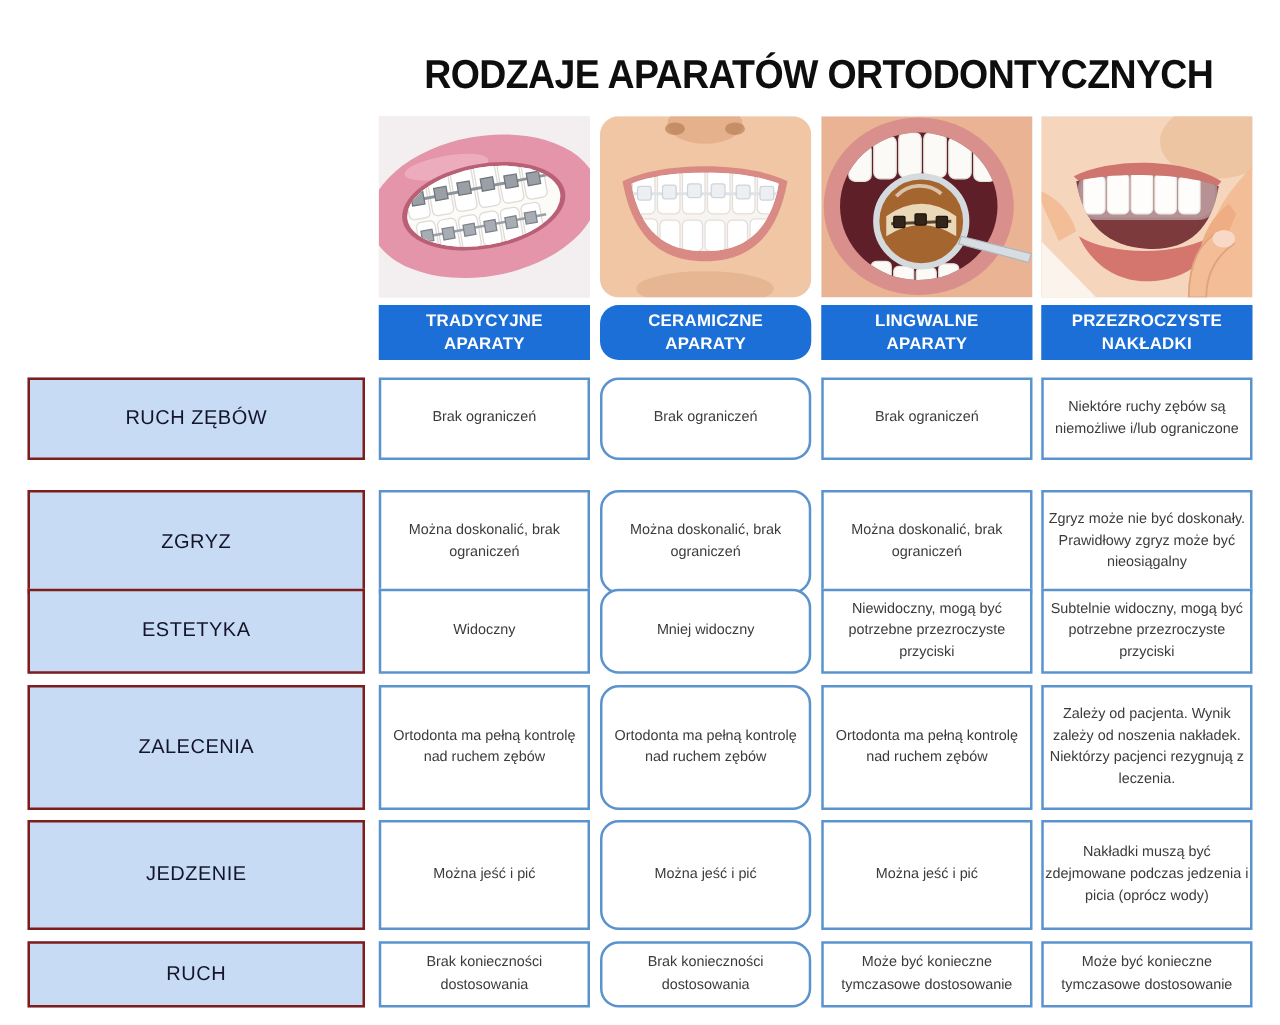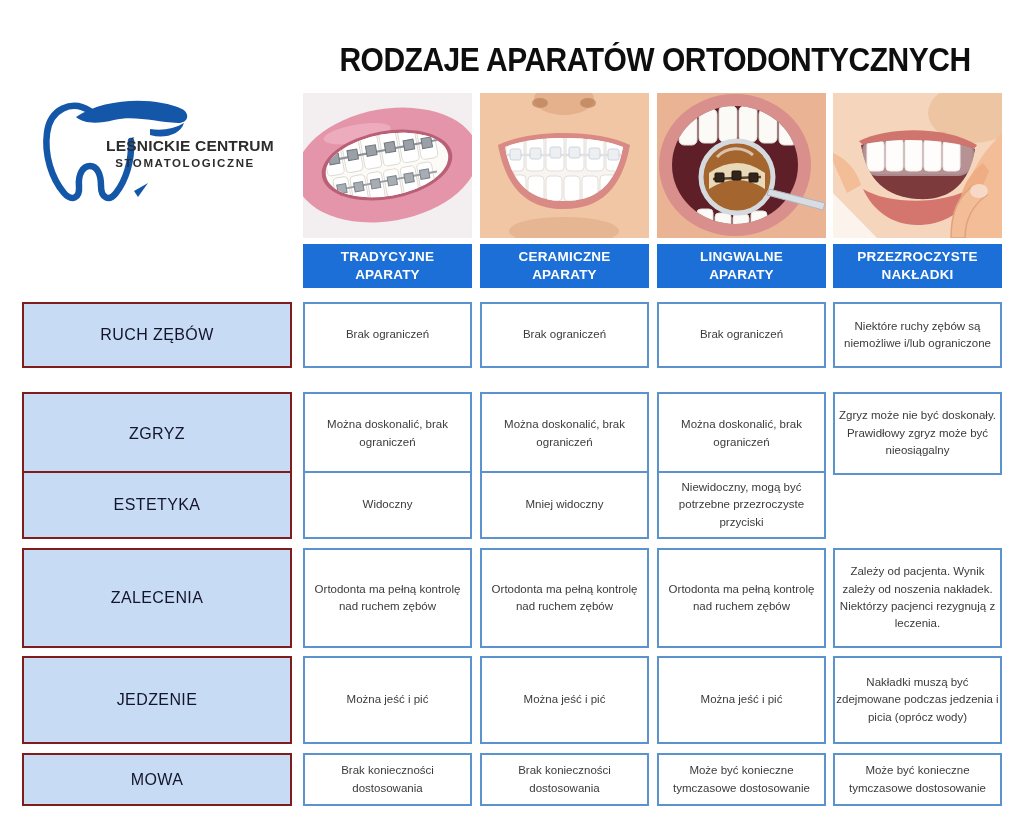--- a/index.html
+++ b/index.html
@@ -19,21 +19,21 @@
   .logo-l1{position:absolute;left:68px;top:42px;font-size:15.5px;font-weight:700;
            color:#2d2d2d;white-space:nowrap;letter-spacing:.2px;}
   .logo-l2{position:absolute;left:68px;top:62px;width:158px;text-align:center;
            font-size:11.5px;font-weight:700;letter-spacing:1.6px;color:#2d2d2d;}
 
   
   .box{position:absolute;box-sizing:border-box;display:flex;align-items:center;
        justify-content:center;text-align:center;}
   .c0{left:22px;width:270px;}
   .c1{left:303px;width:169px;}
-  .c2{left:480px;width:169px;}
+  .c2{left:480px;width:169px;border-radius:15px;}
   .c3{left:657px;width:169px;}
   .c4{left:833px;width:169px;}
   .rp{top:93px;height:145px;}
   .rh{top:244px;height:44px;}
   .r1{top:302px;height:66px;}
   .r2{top:392px;height:83px;}
   .r3{top:471px;height:68px;}
   .r4{top:548px;height:100px;}
   .r5{top:656px;height:88px;}
   .r6{top:753px;height:53px;}
@@ -48,30 +48,20 @@
   .cell{background:#ffffff;border:2px solid #5b93cf;color:#3b3b3b;
         font-size:11.5px;line-height:1.52;padding:4px 0;}
 </style>
 </head>
 <body>
 
 <div class="canvas">
 
   <div class="title">RODZAJE APARATÓW ORTODONTYCZNYCH</div>
 
-  <div class="logo">
-    <svg viewBox="0 0 160 115">
-      <path d="M52 16 C34 4 12 14 9 38 C6 60 14 84 26 98 C34 107 42 103 41 91 C40 79 45 71 52 71 C59 71 63 79 63 91 C63 103 71 107 78 98 C88 85 94 66 93 46" stroke="#1456a8" stroke-width="6.5" fill="none" stroke-linecap="round"></path>
-      <path d="M38 22 C68 2 118 2 144 14 C152 18 151 28 140 28 C118 27 96 20 76 25 C60 29 46 29 38 22 Z" fill="#1456a8"></path>
-      <path d="M112 34 C124 36 136 34 146 28 C142 40 126 44 112 40 Z" fill="#1456a8"></path>
-      <path d="M96 96 L110 88 L100 102 Z" fill="#1456a8"></path>
-    </svg>
-    <div class="logo-l1">LEŚNICKIE CENTRUM</div>
-    <div class="logo-l2">STOMATOLOGICZNE</div>
-  </div>
 
   <div class="box photo rp c1">
     <svg viewBox="0 0 169 145">
       <rect width="169" height="145" fill="#f3eff0"></rect>
       <g transform="rotate(-10 84 72)">
         <ellipse cx="84" cy="72" rx="92" ry="56" fill="#e495a9"></ellipse>
         <ellipse cx="60" cy="36" rx="34" ry="9" fill="#f0b4c4" opacity=".75"></ellipse>
         <ellipse cx="84" cy="72" rx="66" ry="34" fill="#b95f76"></ellipse>
         <clipPath id="m1">
             <ellipse cx="84" cy="72" rx="62" ry="31"></ellipse>
@@ -223,35 +213,36 @@
   <div class="box header rh c1">TRADYCYJNE APARATY</div>
   <div class="box header rh c2">CERAMICZNE APARATY</div>
   <div class="box header rh c3">LINGWALNE APARATY</div>
   <div class="box header rh c4">PRZEZROCZYSTE NAKŁADKI</div>
 
   <div class="box label r1 c0">RUCH ZĘBÓW</div>
   <div class="box label r2 c0">ZGRYZ</div>
   <div class="box label r3 c0">ESTETYKA</div>
   <div class="box label r4 c0">ZALECENIA</div>
   <div class="box label r5 c0">JEDZENIE</div>
-  <div class="box label r6 c0">MOWA</div>
+  <div class="box label r6 c0">RUCH</div>
 
   <div class="box cell r1 c1">Brak ograniczeń</div>
   <div class="box cell r1 c2">Brak ograniczeń</div>
   <div class="box cell r1 c3">Brak ograniczeń</div>
   <div class="box cell r1 c4">Niektóre ruchy zębów są niemożliwe i/lub ograniczone</div>
 
   <div class="box cell r2 c1">Można doskonalić, brak ograniczeń</div>
   <div class="box cell r2 c2">Można doskonalić, brak ograniczeń</div>
   <div class="box cell r2 c3">Można doskonalić, brak ograniczeń</div>
   <div class="box cell r2 c4">Zgryz może nie być doskonały. Prawidłowy zgryz może być nieosiągalny</div>
 
   <div class="box cell r3 c1">Widoczny</div>
   <div class="box cell r3 c2">Mniej widoczny</div>
   <div class="box cell r3 c3">Niewidoczny, mogą być potrzebne przezroczyste przyciski</div>
+  <div class="box cell r3 c4">Subtelnie widoczny, mogą być potrzebne przezroczyste przyciski</div>
 
   <div class="box cell r4 c1">Ortodonta ma pełną kontrolę nad ruchem zębów</div>
   <div class="box cell r4 c2">Ortodonta ma pełną kontrolę nad ruchem zębów</div>
   <div class="box cell r4 c3">Ortodonta ma pełną kontrolę nad ruchem zębów</div>
   <div class="box cell r4 c4">Zależy od pacjenta. Wynik zależy od noszenia nakładek. Niektórzy pacjenci rezygnują z leczenia.</div>
 
   <div class="box cell r5 c1">Można jeść i pić</div>
   <div class="box cell r5 c2">Można jeść i pić</div>
   <div class="box cell r5 c3">Można jeść i pić</div>
   <div class="box cell r5 c4">Nakładki muszą być zdejmowane podczas jedzenia i picia (oprócz wody)</div>

